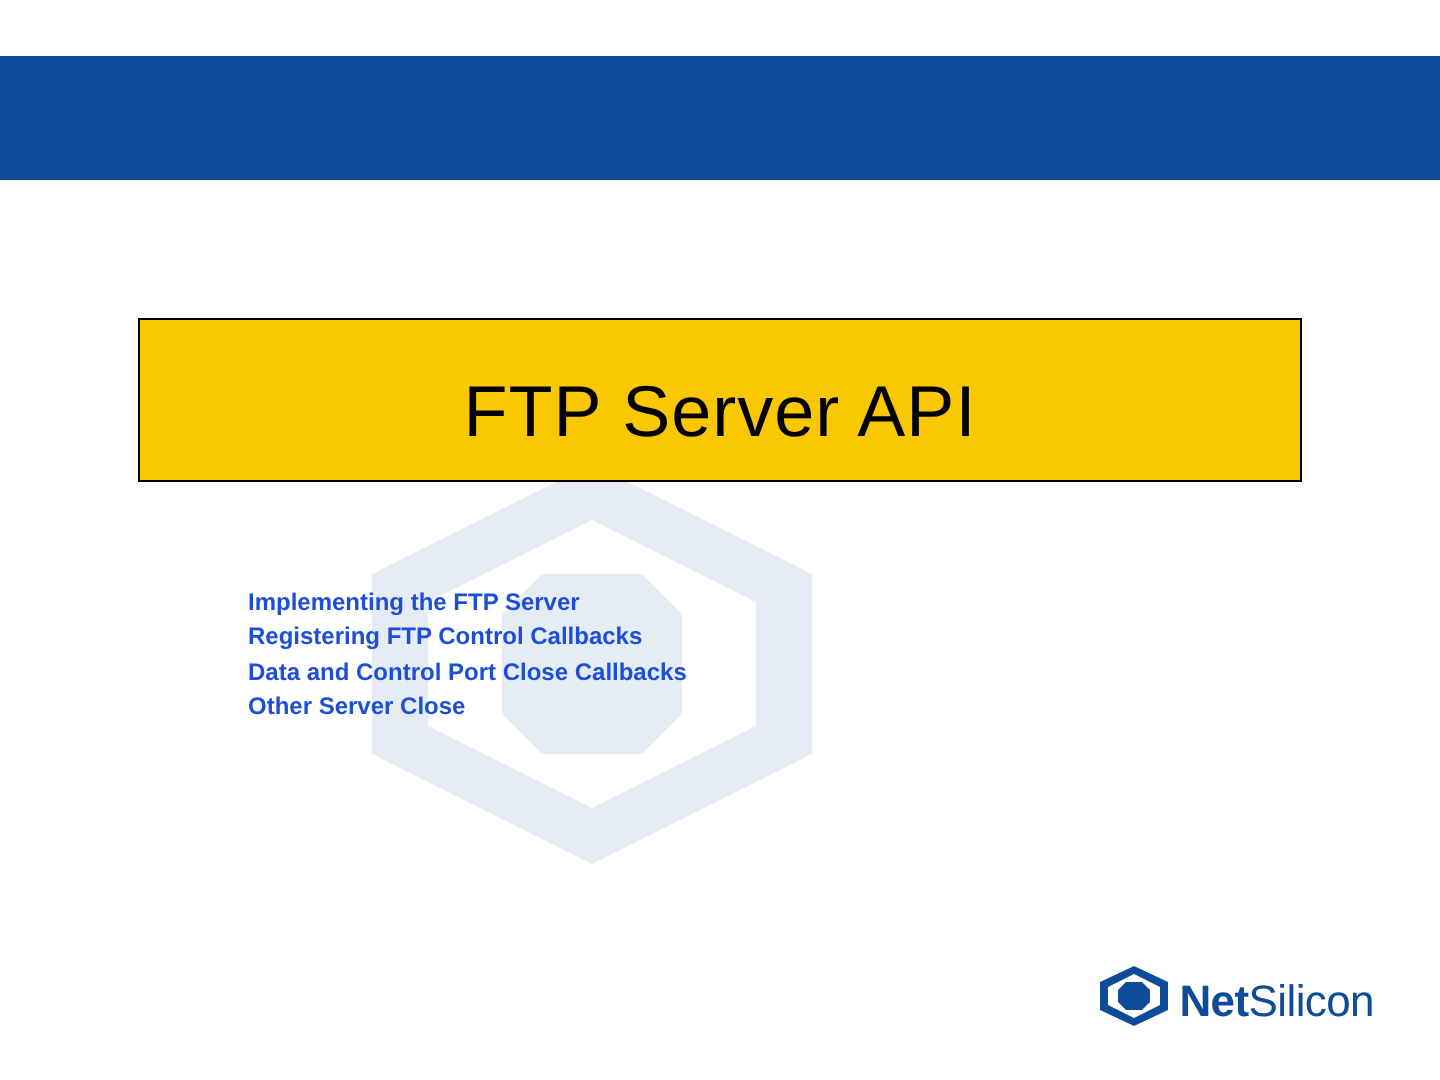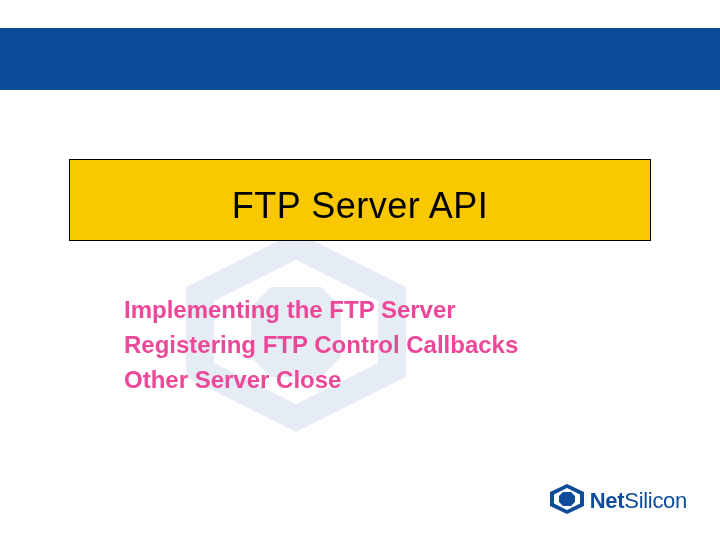--- a/index.html
+++ b/index.html
@@ -47,23 +47,23 @@
       color: #000;
       letter-spacing: 0.5px;
       margin-top: 12px;
     }
     .bullets {
       position: absolute;
       top: 293px;
       left: 124px;
     }
     .bullet-item {
-      font-size: 24px;
+      font-size: 12px;
       font-weight: 700;
-      color: #ec4899;
+      color: #1d4ed8;
       line-height: 1.45;
     }
     .footer-logo {
       position: absolute;
       bottom: 22px;
       right: 33px;
       display: flex;
       align-items: center;
     }
     .footer-text {
@@ -92,20 +92,21 @@
   </svg>
 </div>
 
 <div class="title-box">
   <div class="title-text">FTP Server API</div>
 </div>
 
 <div class="bullets">
   <div class="bullet-item">Implementing the FTP Server</div>
   <div class="bullet-item">Registering FTP Control Callbacks</div>
+  <div class="bullet-item">Data and Control Port Close Callbacks</div>
   <div class="bullet-item">Other Server Close</div>
 </div>
 
 <div class="footer-logo">
   <span>
     <svg width="34" height="30" viewBox="0 0 34 30">
       <g fill="#0e4c9a">
         <path d="M 17 0 L 34 8 L 34 22 L 17 30 L 0 22 L 0 8 Z
                  M 17 4 L 4 10.5 L 4 19.5 L 17 26 L 30 19.5 L 30 10.5 Z" fill-rule="evenodd"></path>
         <path d="M 13 8 L 21 8 L 25 12 L 25 18 L 21 22 L 13 22 L 9 18 L 9 12 Z"></path>

